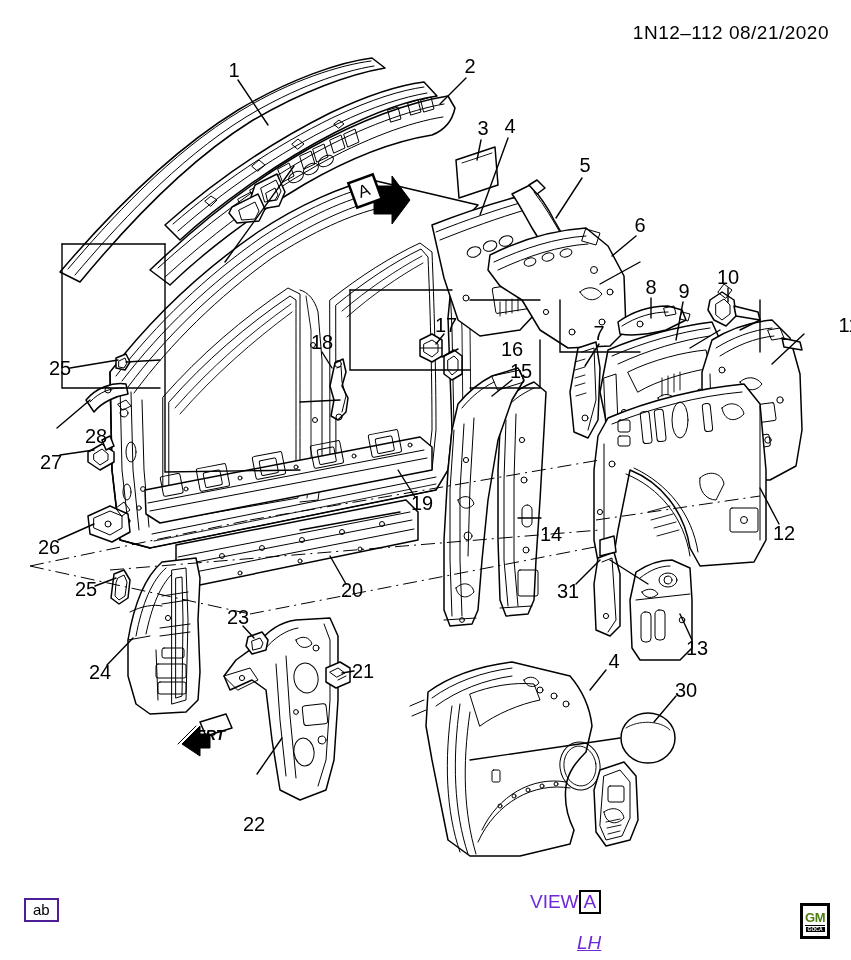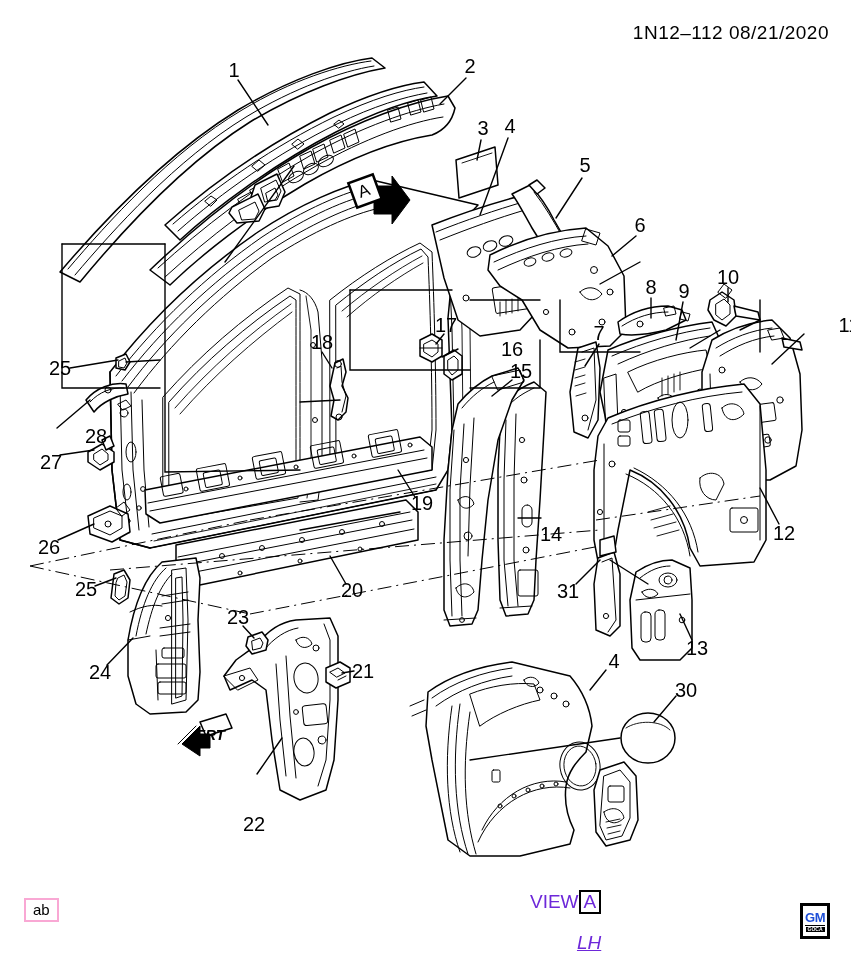--- a/index.html
+++ b/index.html
@@ -66,21 +66,21 @@
     display: block;
     text-decoration: underline;
     text-align: right;
     margin-top: 19px;
     font-style: italic;
   }
   .abbox {
     position: absolute;
     left: 24px;
     top: 898px;
-    border: 2px solid #f9a8d4;
+    border: 2px solid #4c1d95;
     padding: 2px 7px 3px 7px;
     font-size: 15px;
     background: #fff;
     color: #000;
     font-family: "Liberation Sans", sans-serif;
     line-height: 1;
   }
   .gmbadge {
     position: absolute;
     left: 800px;
@@ -93,21 +93,21 @@
     display: flex;
     flex-direction: column;
     align-items: center;
     justify-content: center;
   }
   .gmbadge .gm-top {
     font-size: 13px;
     font-weight: bold;
     line-height: 1;
     letter-spacing: -0.5px;
-    color: #1d4ed8;
+    color: #4d7c0f;
     font-family: "Liberation Sans", sans-serif;
   }
   .gmbadge .gm-rule {
     width: 20px;
     height: 1px;
     background: #000;
     margin: 1px 0;
   }
   .gmbadge .gm-bot {
     font-size: 5px;

